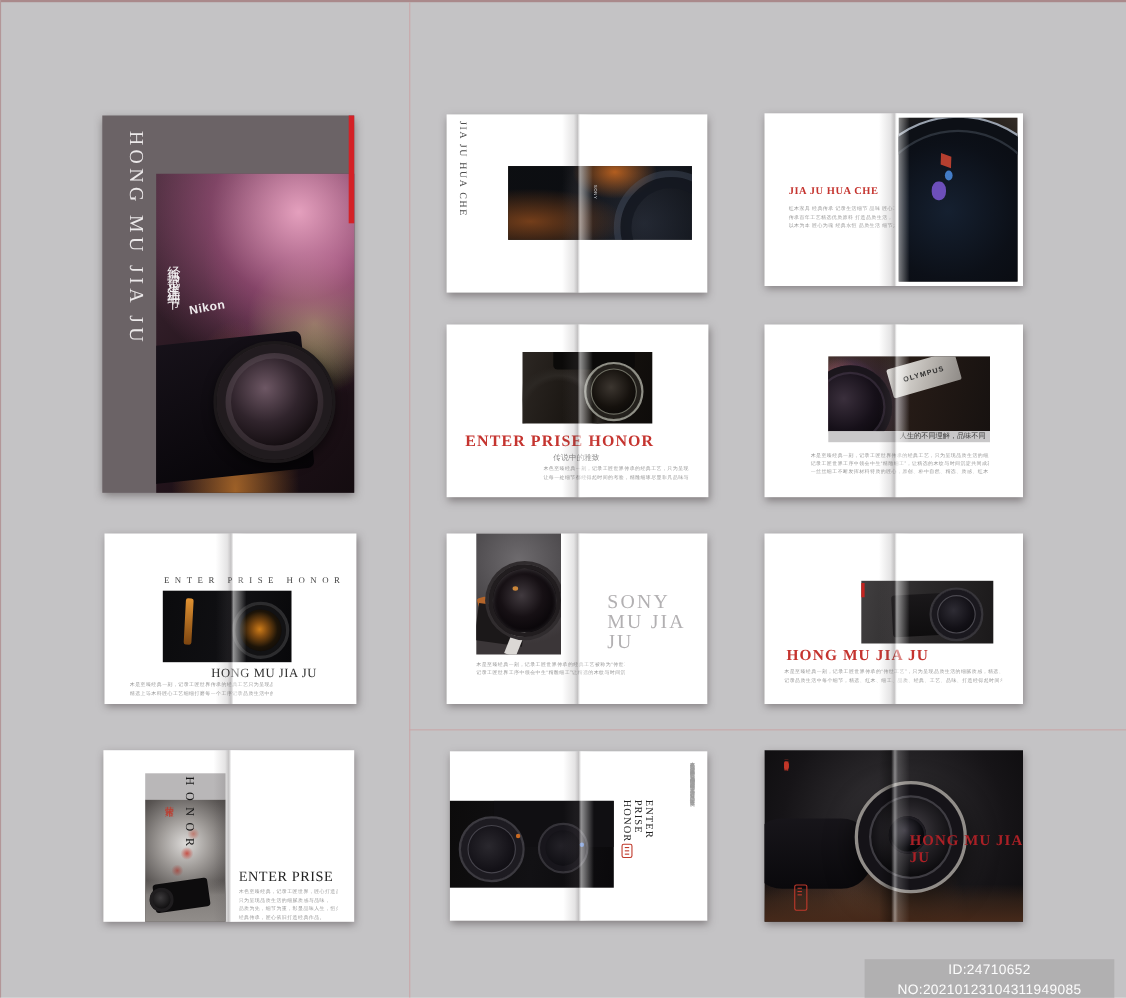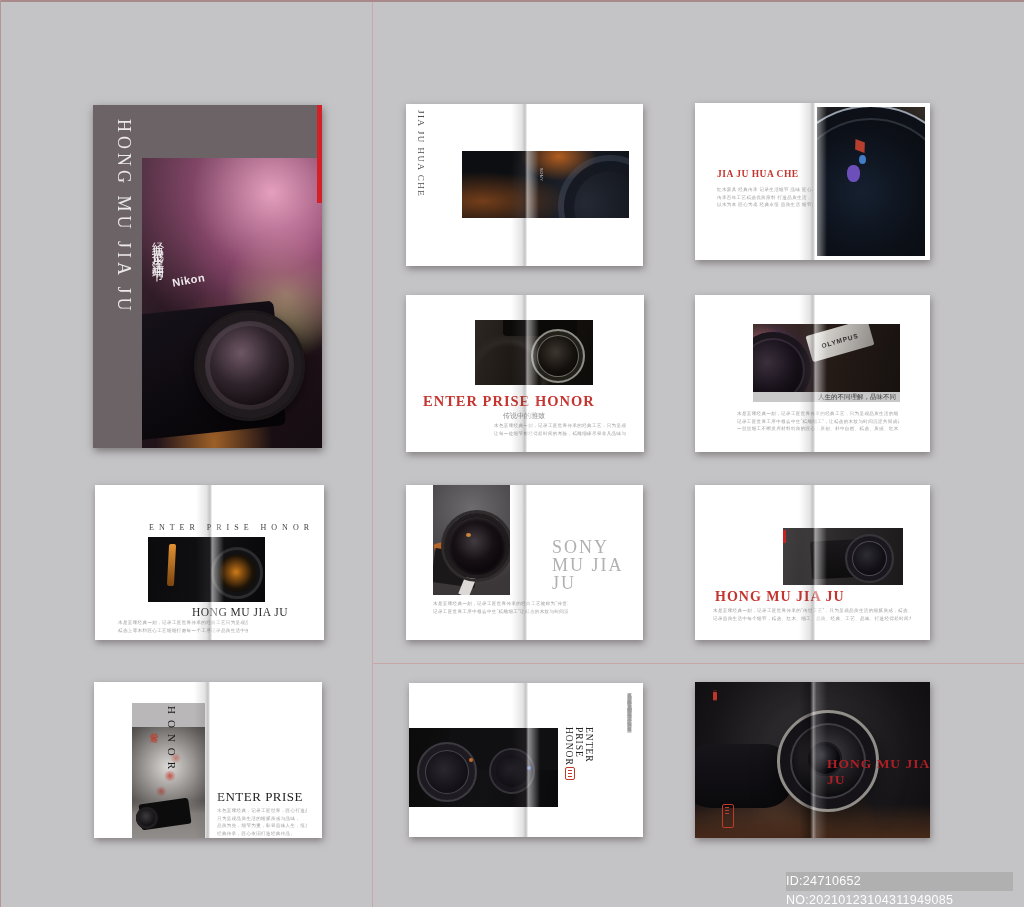--- a/index.html
+++ b/index.html
@@ -135,22 +135,22 @@
       linear-gradient(#c0392b,#c0392b) 2px 5px/4px 1px no-repeat,
       linear-gradient(#c0392b,#c0392b) 2px 8px/4px 1px no-repeat;border-radius:2px;}
 
   .red{color:#c5342f;}
   .h-red{font-weight:bold;letter-spacing:.5px;}
 
   
   .wm{position:absolute;left:36px;top:870px;display:flex;align-items:baseline;gap:8px;color:#f1f0f1;}
   .wm-site{font-size:24px;font-weight:bold;letter-spacing:2px;text-shadow:0 0 2px #919091,1px 1px 1px #a7a6a7;}
   .wm-url{font-size:21px;font-weight:bold;text-shadow:0 0 2px #919091;}
-  .idbox{position:absolute;left:786px;top:872px;width:227px;height:19px;background:#b1b0b1;color:#fdfdfd;
-    font-size:12.5px;text-align:left;line-height:19px;letter-spacing:.3px;}
+  .idbox{position:absolute;left:786px;top:872px;width:227px;height:36px;background:#b1b0b1;color:#fdfdfd;
+    font-size:12.5px;text-align:center;line-height:19px;letter-spacing:.3px;}
 </style>
 </head>
 <body>
 
 <div class="canvas">
   <div class="topline"></div>
   <div class="leftline"></div>
   <div class="vline"></div>
   <div class="hline"></div>
 

